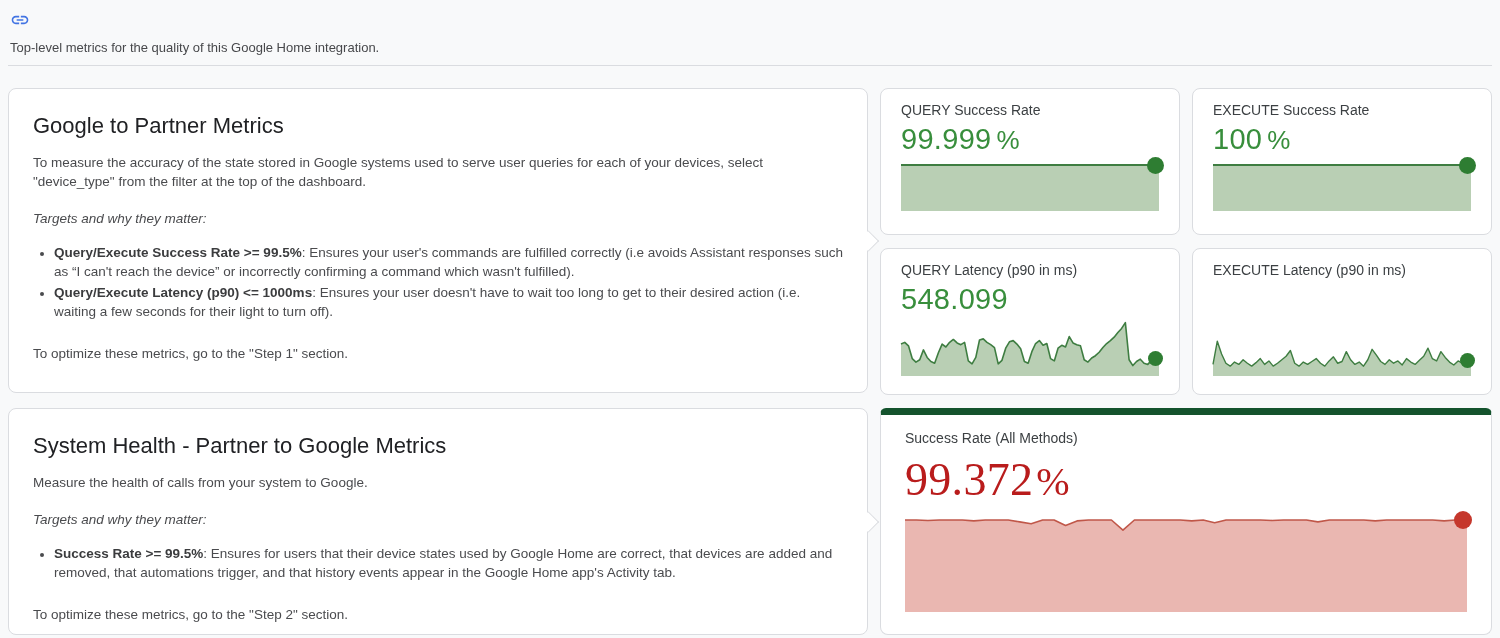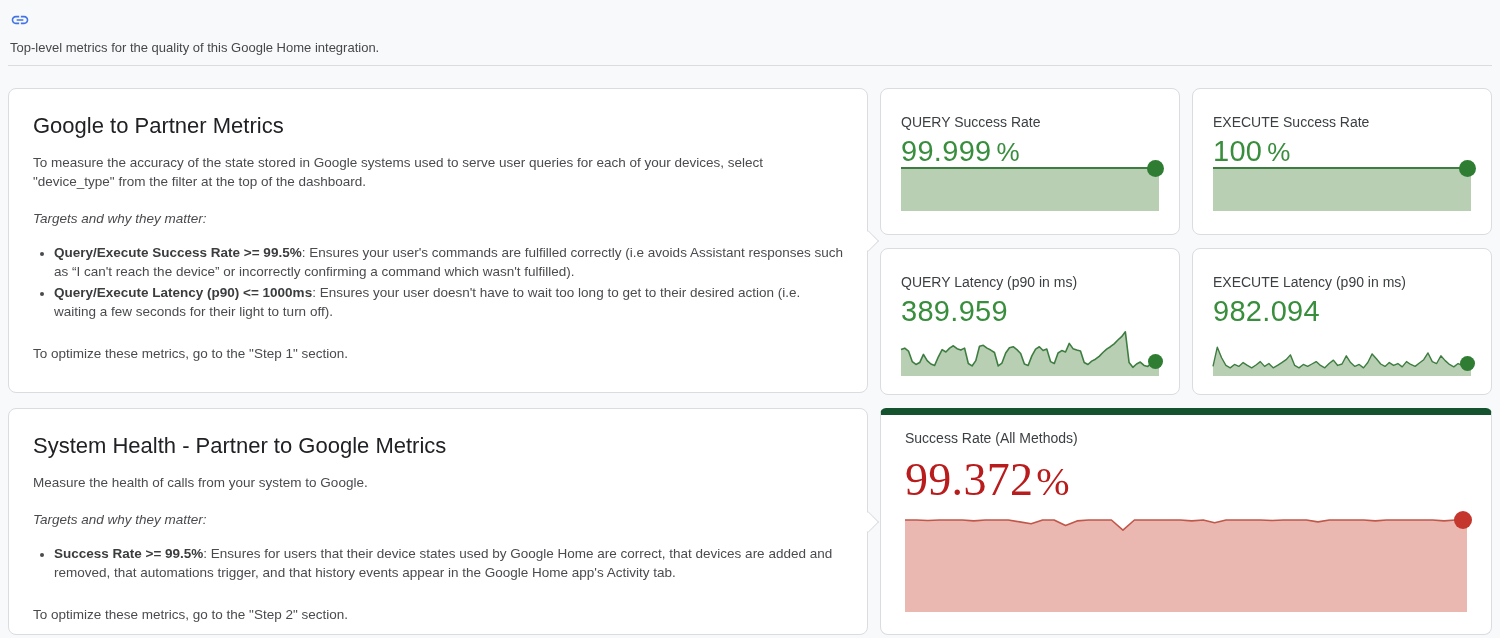--- a/index.html
+++ b/index.html
@@ -47,21 +47,21 @@
   .tail {
     position:absolute; top:50%; right:-8.5px;
     width:15px; height:15px; background:#fff;
     border-top:1px solid #dadce0; border-right:1px solid #dadce0;
     transform:translateY(-50%) rotate(45deg);
   }
 
   
   .metric-grid { display:grid; grid-template-columns:1fr 1fr; gap:13px 12px; }
   .metric-card {
-    height:147px; padding:25px 20px 14px;
+    height:147px; padding:13px 20px 14px;
     display:flex; flex-direction:column;
     cursor:pointer;
   }
   .metric-label { font-size:14px; color:#3c4043; }
   .metric-value { display:flex; align-items:baseline; gap:5px; margin-top:5px; font-size:29px; letter-spacing:.3px;text-align:right; }
   .metric-value.green { color:#388e3c; }
   .metric-value .unit { font-size:26px; }
 
   .spark { position:relative; }
   .spark svg { position:absolute; inset:0; width:100%; height:100%; overflow:visible; display:block; }
@@ -158,38 +158,34 @@
                 <path d="M0.0,0.0 L1000.0,0.0 L1000,100 L0,100 Z" fill="#b9cfb4" stroke="none"></path>
                 <path d="M0.0,0.0 L1000.0,0.0" fill="none" stroke="#3e7d41" stroke-width="2" vector-effect="non-scaling-stroke" stroke-linejoin="round"></path>
               </svg>
               <div class="spark-dot" style="height: 17px; width: 17px; background: rgb(46, 125, 50); right: -4.5px; top: calc(0% - 8.5px);"></div>
           </div>
         </div>
 
         <div class="card metric-card">
           <div class="metric-label">QUERY Latency (p90 in ms)</div>
           <div class="metric-value green">
-            <span>389.959</span>
+            <span>548.099</span>
               <span class="unit"></span>
           </div>
           <div class="spark spark-latency">
             <svg viewBox="0 0 1000 100" preserveAspectRatio="none">
                 <path d="M0.0,45.0 L14.5,42.0 L29.0,48.0 L43.5,70.0 L58.0,76.0 L72.5,72.0 L87.0,55.0 L101.4,68.0 L115.9,75.0 L130.4,78.0 L144.9,60.0 L159.4,45.0 L173.9,50.0 L188.4,42.0 L202.9,37.0 L217.4,43.0 L231.9,46.0 L246.4,42.0 L260.9,74.0 L275.4,79.0 L289.9,68.0 L304.3,38.0 L318.8,36.0 L333.3,42.0 L347.8,46.0 L362.3,51.0 L376.8,79.0 L391.3,73.0 L405.8,52.0 L420.3,41.0 L434.8,39.0 L449.3,45.0 L463.8,53.0 L478.3,75.0 L492.8,78.0 L507.2,58.0 L521.7,44.0 L536.2,39.0 L550.7,47.0 L565.2,44.0 L579.7,70.0 L594.2,74.0 L608.7,52.0 L623.2,47.0 L637.7,50.0 L652.2,32.0 L666.7,43.0 L681.2,46.0 L695.7,48.0 L710.1,72.0 L724.6,76.0 L739.1,69.0 L753.6,65.0 L768.1,59.0 L782.6,51.0 L797.1,44.0 L811.6,39.0 L826.1,33.0 L840.6,25.0 L855.1,18.0 L869.6,8.0 L884.1,72.0 L898.6,82.0 L913.0,75.0 L927.5,71.0 L942.0,78.0 L956.5,80.0 L971.0,73.0 L985.5,76.0 L1000.0,70.0 L1000,100 L0,100 Z" fill="#b9cfb4" stroke="none"></path>
                 <path d="M0.0,45.0 L14.5,42.0 L29.0,48.0 L43.5,70.0 L58.0,76.0 L72.5,72.0 L87.0,55.0 L101.4,68.0 L115.9,75.0 L130.4,78.0 L144.9,60.0 L159.4,45.0 L173.9,50.0 L188.4,42.0 L202.9,37.0 L217.4,43.0 L231.9,46.0 L246.4,42.0 L260.9,74.0 L275.4,79.0 L289.9,68.0 L304.3,38.0 L318.8,36.0 L333.3,42.0 L347.8,46.0 L362.3,51.0 L376.8,79.0 L391.3,73.0 L405.8,52.0 L420.3,41.0 L434.8,39.0 L449.3,45.0 L463.8,53.0 L478.3,75.0 L492.8,78.0 L507.2,58.0 L521.7,44.0 L536.2,39.0 L550.7,47.0 L565.2,44.0 L579.7,70.0 L594.2,74.0 L608.7,52.0 L623.2,47.0 L637.7,50.0 L652.2,32.0 L666.7,43.0 L681.2,46.0 L695.7,48.0 L710.1,72.0 L724.6,76.0 L739.1,69.0 L753.6,65.0 L768.1,59.0 L782.6,51.0 L797.1,44.0 L811.6,39.0 L826.1,33.0 L840.6,25.0 L855.1,18.0 L869.6,8.0 L884.1,72.0 L898.6,82.0 L913.0,75.0 L927.5,71.0 L942.0,78.0 L956.5,80.0 L971.0,73.0 L985.5,76.0 L1000.0,70.0" fill="none" stroke="#3e7d41" stroke-width="1.6" vector-effect="non-scaling-stroke" stroke-linejoin="round"></path>
               </svg>
               <div class="spark-dot" style="height: 15px; width: 15px; background: rgb(46, 125, 50); right: -3.5px; top: calc(70% - 7.5px);"></div>
           </div>
         </div>
 
         <div class="card metric-card">
           <div class="metric-label">EXECUTE Latency (p90 in ms)</div>
-          <div class="metric-value green">
-            <span>982.094</span>
-              <span class="unit"></span>
-          </div>
           <div class="spark spark-latency">
             <svg viewBox="0 0 1000 100" preserveAspectRatio="none">
                 <path d="M0.0,80.0 L16.7,40.0 L33.3,62.0 L50.0,78.0 L66.7,83.0 L83.3,76.0 L100.0,80.0 L116.7,72.0 L133.3,78.0 L150.0,83.0 L166.7,77.0 L183.3,70.0 L200.0,80.0 L216.7,74.0 L233.3,83.0 L250.0,78.0 L266.7,72.0 L283.3,66.0 L300.0,56.0 L316.7,78.0 L333.3,83.0 L350.0,76.0 L366.7,80.0 L383.3,75.0 L400.0,70.0 L416.7,78.0 L433.3,83.0 L450.0,74.0 L466.7,67.0 L483.3,78.0 L500.0,75.0 L516.7,58.0 L533.3,72.0 L550.0,80.0 L566.7,76.0 L583.3,83.0 L600.0,72.0 L616.7,54.0 L633.3,64.0 L650.0,75.0 L666.7,80.0 L683.3,72.0 L700.0,78.0 L716.7,74.0 L733.3,81.0 L750.0,70.0 L766.7,76.0 L783.3,80.0 L800.0,73.0 L816.7,66.0 L833.3,52.0 L850.0,70.0 L866.7,74.0 L883.3,58.0 L900.0,68.0 L916.7,76.0 L933.3,81.0 L950.0,74.0 L966.7,78.0 L983.3,70.0 L1000.0,74.0 L1000,100 L0,100 Z" fill="#b9cfb4" stroke="none"></path>
                 <path d="M0.0,80.0 L16.7,40.0 L33.3,62.0 L50.0,78.0 L66.7,83.0 L83.3,76.0 L100.0,80.0 L116.7,72.0 L133.3,78.0 L150.0,83.0 L166.7,77.0 L183.3,70.0 L200.0,80.0 L216.7,74.0 L233.3,83.0 L250.0,78.0 L266.7,72.0 L283.3,66.0 L300.0,56.0 L316.7,78.0 L333.3,83.0 L350.0,76.0 L366.7,80.0 L383.3,75.0 L400.0,70.0 L416.7,78.0 L433.3,83.0 L450.0,74.0 L466.7,67.0 L483.3,78.0 L500.0,75.0 L516.7,58.0 L533.3,72.0 L550.0,80.0 L566.7,76.0 L583.3,83.0 L600.0,72.0 L616.7,54.0 L633.3,64.0 L650.0,75.0 L666.7,80.0 L683.3,72.0 L700.0,78.0 L716.7,74.0 L733.3,81.0 L750.0,70.0 L766.7,76.0 L783.3,80.0 L800.0,73.0 L816.7,66.0 L833.3,52.0 L850.0,70.0 L866.7,74.0 L883.3,58.0 L900.0,68.0 L916.7,76.0 L933.3,81.0 L950.0,74.0 L966.7,78.0 L983.3,70.0 L1000.0,74.0" fill="none" stroke="#3e7d41" stroke-width="1.4" vector-effect="non-scaling-stroke" stroke-linejoin="round"></path>
               </svg>
               <div class="spark-dot" style="height: 15px; width: 15px; background: rgb(46, 125, 50); right: -3.5px; top: calc(74% - 7.5px);"></div>
           </div>
         </div>
 
       </div>

